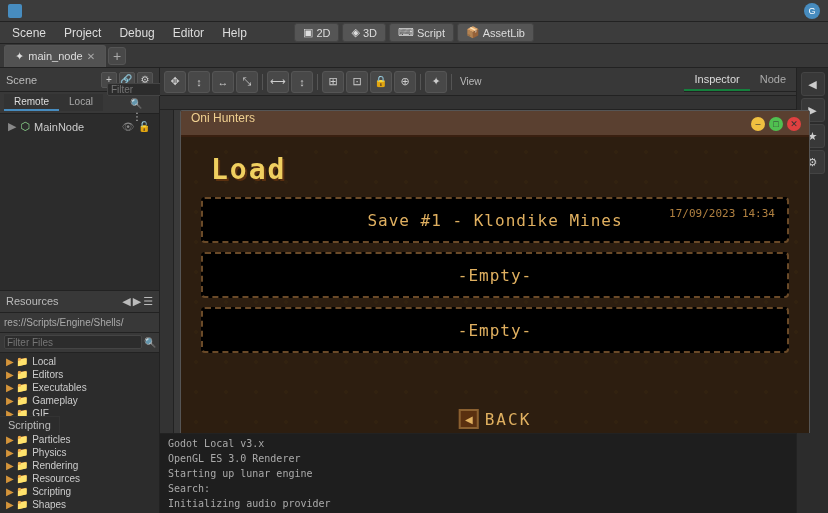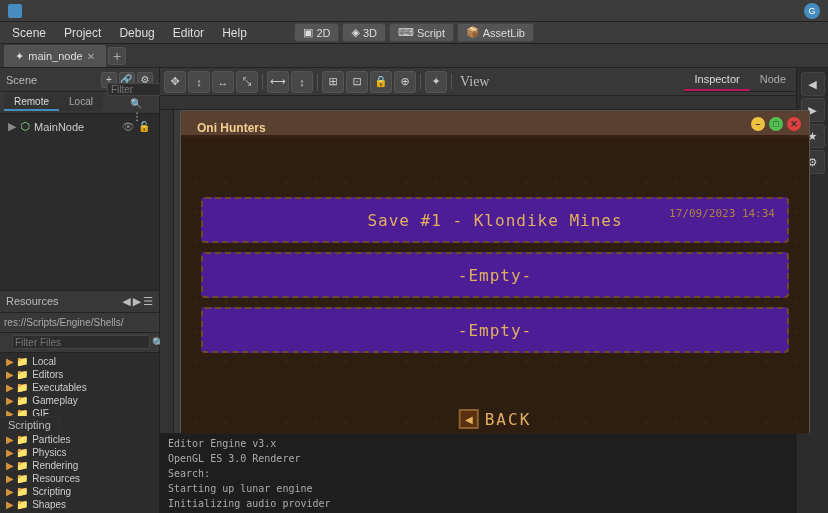--- a/index.html
+++ b/index.html
@@ -185,21 +185,21 @@
       border-bottom: 1px solid #222;
       gap: 2px;
       font-size: 10px;
       color: #aaa;
     }
     #fs-filter {
       height: 20px;
       background: #383838;
       display: flex;
       align-items: center;
-      padding: 2px 12px;
+      padding: 2px 4px;
       border-bottom: 1px solid #222;
       gap: 2px;
     }
     .fs-filter-input {
       flex: 1; height: 14px;
       background: #2c2c2c;
       border: 1px solid #444;
       border-radius: 2px;
       color: #ccc;
       font-size: 10px;
@@ -245,21 +245,21 @@
     .vp-sep { width: 1px; height: 16px; background: #555; margin: 0 2px; }
     .vp-zoom {
       background: #2c2c2c;
       border: 1px solid #444;
       border-radius: 3px;
       color: #ccc;
       font-size: 10px;
       padding: 1px 4px;
       height: 18px;
     }
-    .vp-label { font-size: 14px; color: #bbb; padding: 0 4px; cursor: pointer; font-family: Liberation Serif, serif; }
+    .vp-label { font-size: 10px; color: #bbb; padding: 0 4px; cursor: pointer; }
     .maximize-btn {
       position: absolute; right: 4px; top: 3px;
       width: 22px; height: 22px;
       background: #484848;
       border: 1px solid #555;
       border-radius: 3px;
       display: flex; align-items: center; justify-content: center;
       cursor: pointer; font-size: 11px; color: #ccc;
     }
 
@@ -295,25 +295,25 @@
       background: #2d1e10;
       border: 1px solid #555;
       border-radius: 2px;
       overflow: hidden;
       z-index: 10;
     }
     #game-titlebar {
       height: 26px;
       background: #5a4030;
       display: flex;
-      align-items: flex-end;
-      padding: 0 16px;
+      align-items: flex-start;
+      padding: 0 10px;
       font-size: 12px;
       color: #f0d090;
-      font-weight: bold;
+      font-weight: normal;
       border-bottom: 2px solid #3a2010;
       position: relative;
     }
     .game-win-btn {
       position: absolute;
       width: 14px; height: 14px;
       border-radius: 50%;
       display: flex; align-items: center; justify-content: center;
       font-size: 9px;
       cursor: pointer;
@@ -351,21 +351,21 @@
       font-weight: bold;
       color: #f0d060;
       letter-spacing: 2px;
       text-shadow: 2px 2px 0 #5a3010;
     }
 
     .game-save-slot {
       position: absolute;
       left: 20px; right: 20px;
       height: 46px;
-      background: #4c1d95;
+      background: #000000;
       border: 2px dashed #6a4a28;
       border-radius: 4px;
       display: flex; align-items: center; justify-content: center;
       cursor: pointer;
     }
 
     #slot1 { top: 60px; }
     #slot2 { top: 115px; }
     #slot3 { top: 170px; }
 
@@ -461,21 +461,21 @@
     }
     .insp-tab {
       padding: 2px 10px;
       font-size: 11px;
       color: #aaa;
       cursor: pointer;
       height: 22px;
       display: flex; align-items: center;
       border-bottom: 2px solid transparent;
     }
-    .insp-tab.active { color: #ddd; border-bottom: 2px solid #be185d; }
+    .insp-tab.active { color: #ddd; border-bottom: 2px solid #15803d; }
 
     
     #status-indicators {
       position: absolute;
       bottom: 80px; right: 32px;
       display: flex;
       flex-direction: column;
       gap: 2px;
       z-index: 5;
       padding: 4px;
@@ -712,20 +712,21 @@
 
       <div id="game-window">
         <div id="game-titlebar">
           <span>Oni Hunters</span>
           <div class="game-win-btn game-win-minimize">–</div>
           <div class="game-win-btn game-win-maximize">□</div>
           <div class="game-win-btn game-win-close">✕</div>
         </div>
         <div id="game-content">
 
+          <div id="game-title">Load</div>
 
           <div class="game-save-slot" id="slot1">
             <span class="slot-text">Save #1 - Klondike Mines</span>
             <span class="slot-date">17/09/2023 14:34</span>
           </div>
 
           <div class="game-save-slot" id="slot2">
             <span class="slot-text">-Empty-</span>
           </div>
 
@@ -737,24 +738,24 @@
             <div class="back-icon">◀</div>
             <span class="back-text">BACK</span>
           </div>
         </div>
       </div>
 
     </div>
 
     <div id="bottom-panel">
       <div id="output-content">
-        <div>Editor Engine v3.x</div>
+        <div>Godot Local v3.x</div>
         <div>OpenGL ES 3.0 Renderer</div>
+        <div>Starting up lunar engine</div>
         <div>Search:</div>
-        <div>Starting up lunar engine</div>
         <div>Initializing audio provider</div>
 
       </div>
     </div>
 
   </div>
 
   <div id="inspector-tabs">
     <span class="insp-tab active">Inspector</span>
     <span class="insp-tab">Node</span>

